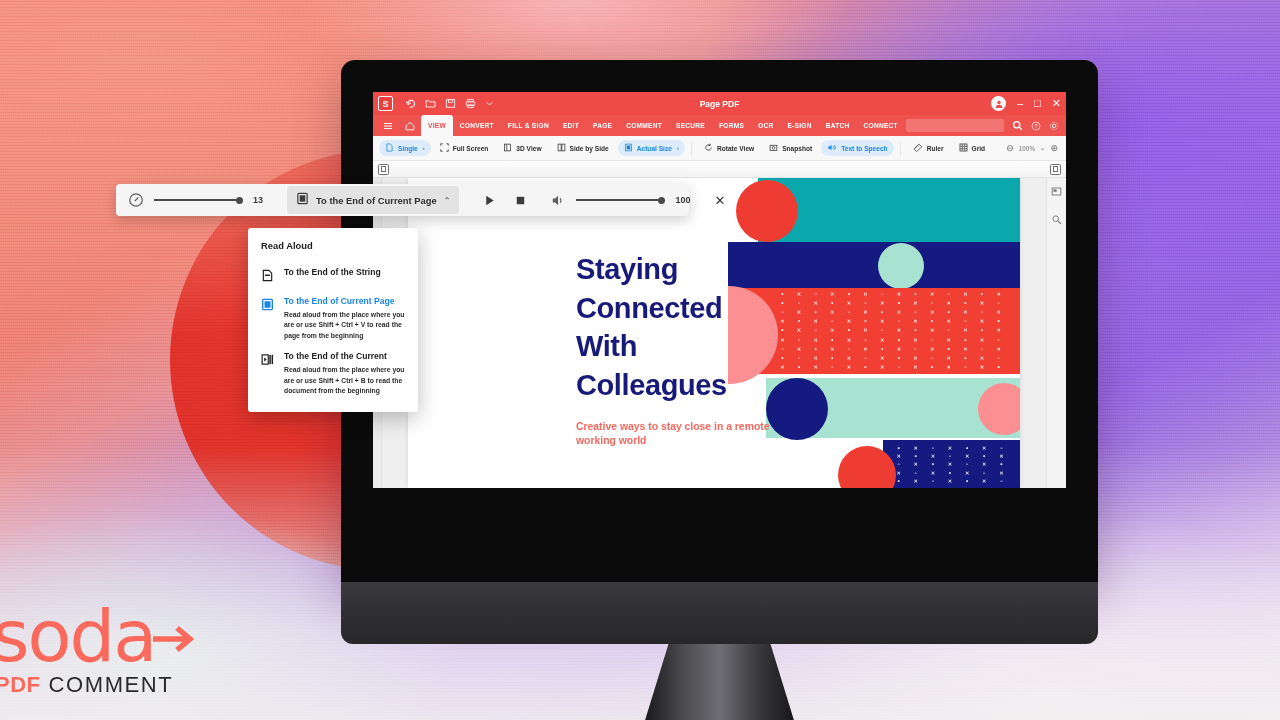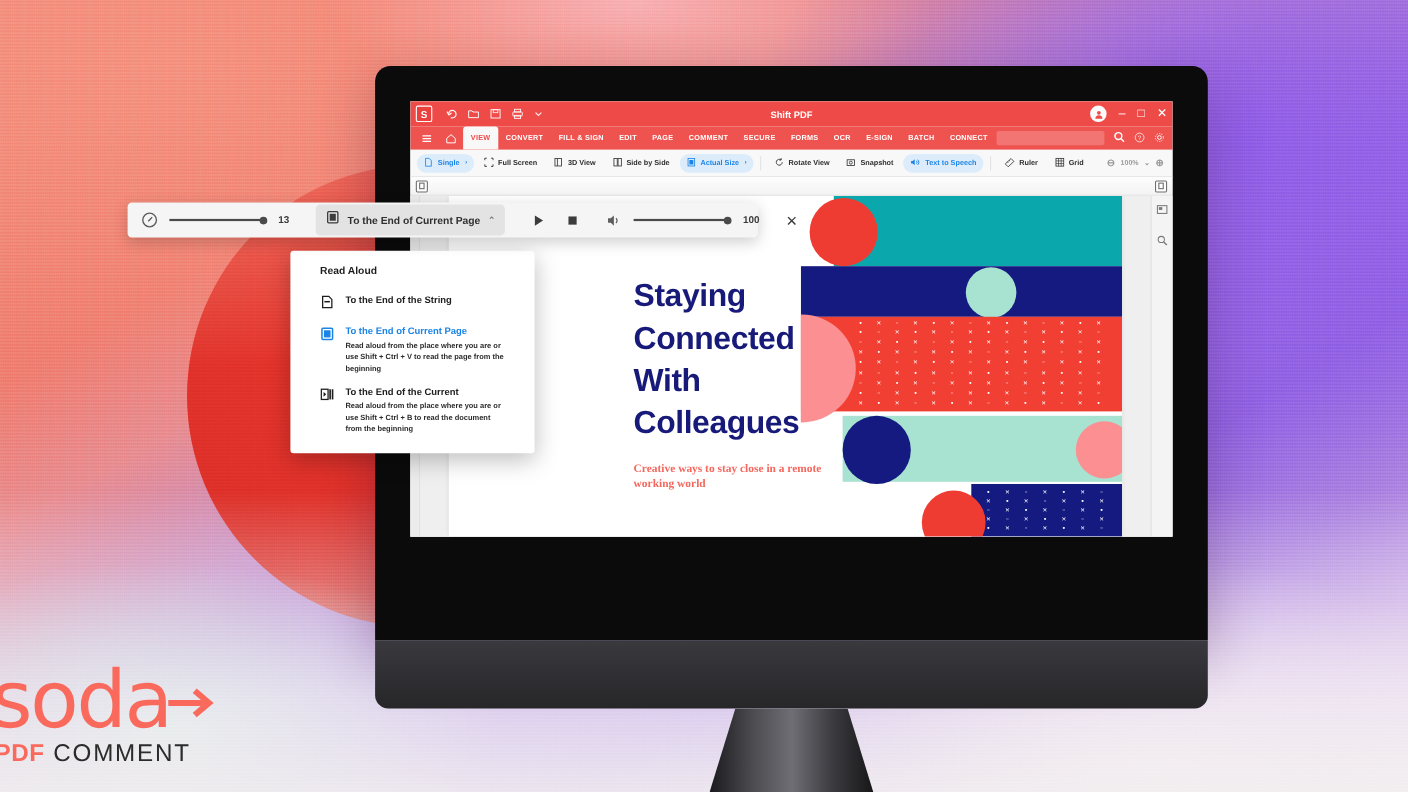--- a/index.html
+++ b/index.html
@@ -185,21 +185,21 @@
     color:#fff; font-size:5.2px; font-weight:700; line-height:1;
     font-family:"DejaVu Sans", sans-serif;
   }
 
   
   .pdf-txt { position:absolute; left:122px; top:72px; width:210px;margin-left:46px; }
   .pdf-h1 {
     font-size:29px; line-height:1.33; font-weight:700; color:#181a7a;
     letter-spacing:-.4px;
   }
-  .pdf-sub { margin-top:16px; font-size:10.4px; line-height:1.32; color:#f4685f; font-weight:600;font-family:Liberation Serif, serif; }
+  .pdf-sub { margin-top:16px; font-size:10.4px; line-height:1.32; color:#f4685f; font-weight:600; }
 
   
   #raBar {
     position:absolute; left:116px; top:184px; z-index:60;
     width:573px; height:32px; background:#f5f5f5;
     border-radius:4px; display:flex; align-items:center; padding:0 12px;
     box-shadow:0 4px 14px rgba(0,0,0,.20);
   }
   .ra-ic { opacity:.82; display:flex; }
   .slider { display:flex; align-items:center; margin-left:10px; }
@@ -218,22 +218,22 @@
   .ra-btn { cursor:pointer; display:flex; align-items:center; }
   .ra-close {
     width:25px; height:25px; border-radius:4px; background:#fff;
     display:flex; align-items:center; justify-content:center;
     font-size:13px; color:#3a3a3a; cursor:pointer; margin-left:auto;
   }
 
   
   #raMenu {
     position:absolute; left:248px; top:228px; z-index:55;
-    width:222px; background:#fff; border-radius:3px;
-    box-shadow:0 6px 22px rgba(0,0,0,.26); padding:12px 14px 10px;margin-left:16px;
+    width:170px; background:#fff; border-radius:3px;
+    box-shadow:0 6px 22px rgba(0,0,0,.26); padding:12px 0 10px;
   }
   .rm-title {
     font-size:9.4px; font-weight:700; color:#1d1d1d;
     padding:0 13px 11px;
   }
   .rm-item { display:flex; gap:9px; padding:5px 13px; cursor:pointer; }
   .rm-ic { width:14px; flex:0 0 14px; padding-top:1px; }
   .rm-lbl { font-size:8.6px; font-weight:600; color:#1d1d1d; line-height:1.25; }
   .rm-item.sel .rm-lbl { color:#1b84e7; font-weight:700; }
   .rm-desc {
@@ -302,21 +302,21 @@
                 <rect x="1.8" y="5.5" width="12.4" height="5.5" rx="1" stroke="#fff" stroke-width="1.2" fill="none"></rect>
                 <rect x="4" y="10" width="8" height="4" stroke="#fff" stroke-width="1.2" fill="none"></rect>
               </svg>
           </span>
           <span class="tb-ic">
             <svg width="9" height="9" viewBox="0 0 12 12">
                 <path d="M2.5 4.5 L6 8 L9.5 4.5" stroke="#fff" stroke-width="1.3" fill="none"></path>
               </svg>
           </span>
         </div>
-        <div class="tb-title">Shift PDF</div>
+        <div class="tb-title">Page PDF</div>
         <div class="tb-right">
           <span class="tb-avatar">
             <svg width="10" height="10" viewBox="0 0 14 14">
                 <circle cx="7" cy="5" r="2.4" fill="#ee4b48"></circle>
                 <path d="M2.5 12.5a4.5 4.5 0 0 1 9 0z" fill="#ee4b48"></path>
               </svg>
           </span>
           <span class="win-btn">–</span>
           <span class="win-btn">□</span>
           <span class="win-btn">✕</span>

